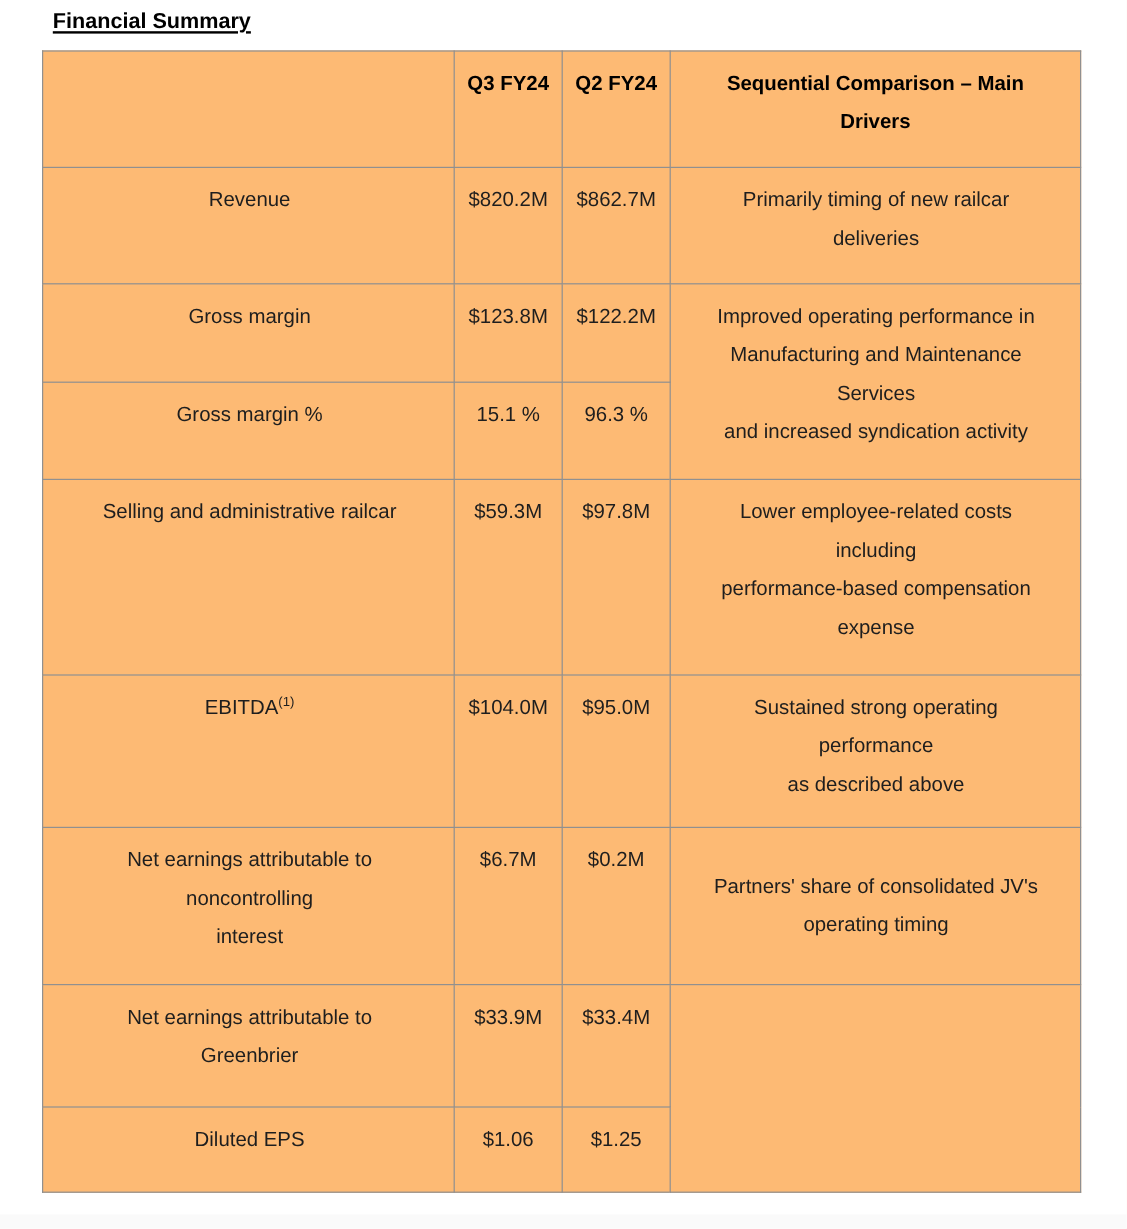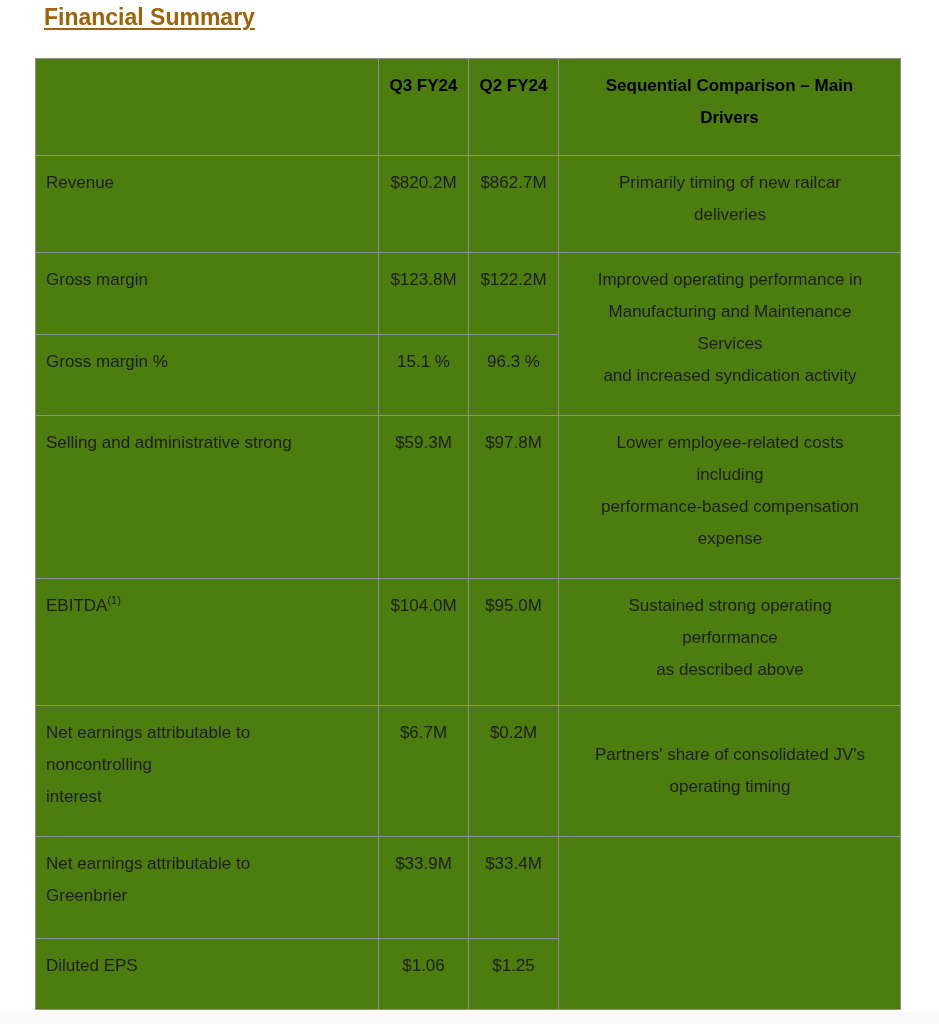--- a/index.html
+++ b/index.html
@@ -13,36 +13,36 @@
     width: 939px;
     height: 1024px;
     background: #ffffff;
     overflow: hidden;
   }
   .page-title {
     position: absolute;
     left: 44px;
     top: 5px;
     margin: 0;
-    font-size: 23px;
+    font-size: 18px;
     line-height: 24px;
     font-weight: bold;
-    color: #a16207;
+    color: #000000;
     text-decoration: underline;
     text-decoration-thickness: 2px;
     text-underline-offset: 3px;
   }
   table.fin-table {
     position: absolute;
     left: 35px;
-    top: 58px;
+    top: 42px;
     width: 865px;
     table-layout: fixed;
     border-collapse: collapse;
-    background: #4d7c0f;
+    background: #fdba74;
   }
   .fin-table col.c-metric  { width: 343px; }
   .fin-table col.c-q3      { width: 90px; }
   .fin-table col.c-q2      { width: 90px; }
   .fin-table col.c-drivers { width: 342px; }
 
   .fin-table th, .fin-table td {
     border: 1px solid #909090;
     vertical-align: top;
     font-size: 17px;
@@ -50,21 +50,21 @@
     white-space: pre-line;
     overflow: hidden;
   }
   .fin-table th {
     font-weight: bold;
     color: #000000;
     text-align: center;
     padding: 11px 6px;
   }
   .fin-table td.metric {
-    text-align: left;
+    text-align: center;
     padding: 11px 8px 11px 10px;
   }
   .fin-table td.num {
     text-align: center;
     padding: 11px 6px;
   }
   .fin-table td.driver {
     text-align: center;
     padding: 11px 10px 11px 11px;
   }
@@ -136,21 +136,21 @@
 and increased syndication activity</td>
       </tr>
 
       <tr class="h-r2">
         <td class="metric">Gross margin %</td>
         <td class="num">15.1 %</td>
         <td class="num">96.3 %</td>
       </tr>
 
       <tr class="h-r3">
-        <td class="metric">Selling and administrative strong</td>
+        <td class="metric">Selling and administrative railcar</td>
         <td class="num">$59.3M</td>
         <td class="num">$97.8M</td>
         <td class="driver">Lower employee-related costs
 including
 performance-based compensation
 expense</td>
       </tr>
 
       <tr class="h-r4">
         <td class="metric"><span>EBITDA</span><sup class="fnote">(1)</sup></td>

